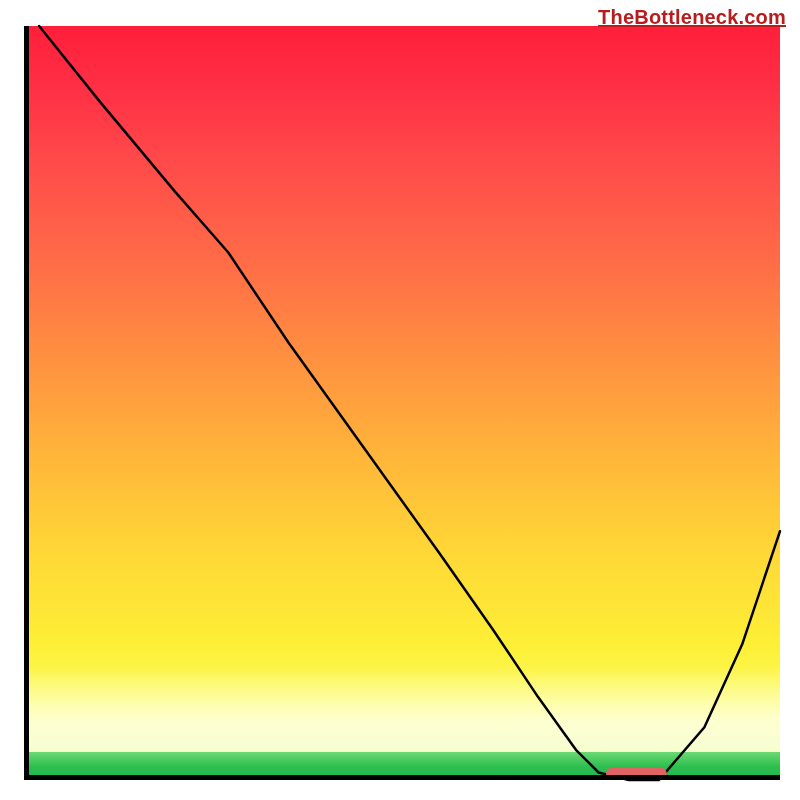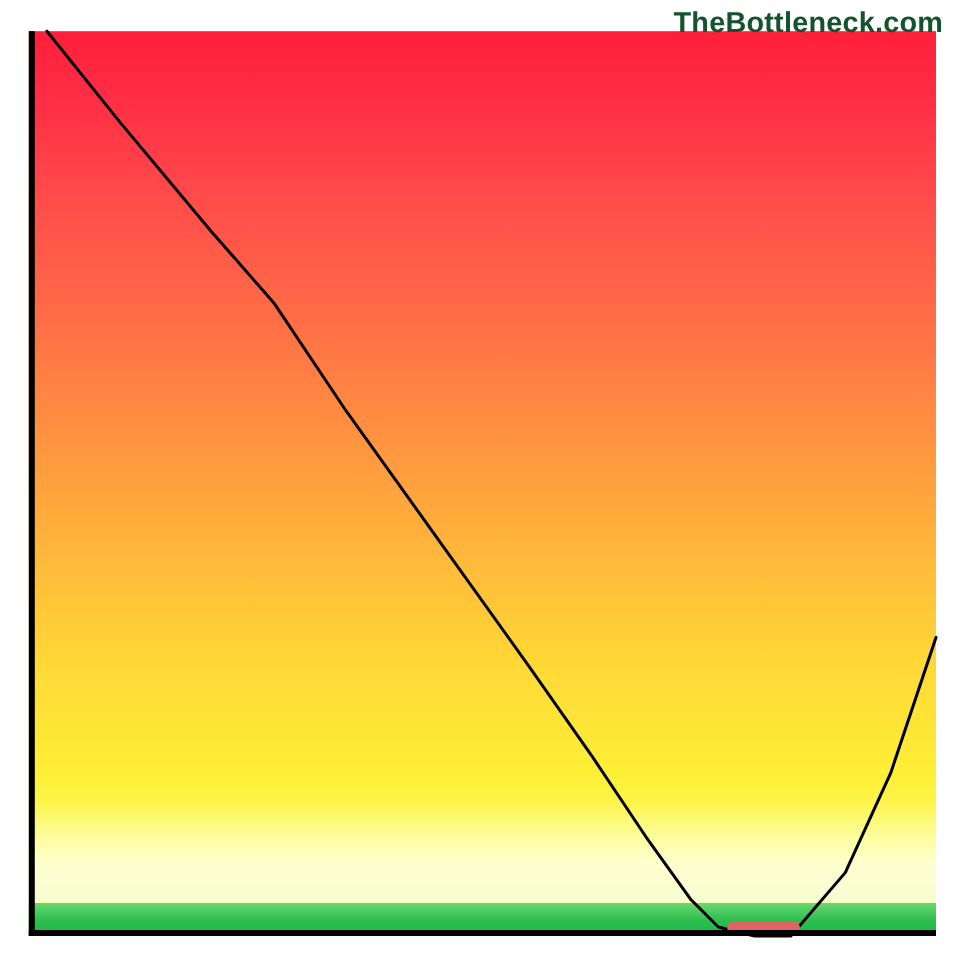--- a/index.html
+++ b/index.html
@@ -13,24 +13,25 @@
   }
   .wrap {
     position: relative;
     width: 800px;
     height: 800px;
   }
   .watermark {
     position: absolute;
     top: 6px;
     right: 14px;
-    color: #14532d;
-    font-size: 24px;
+    color: #b91c1c;
+    font-size: 20px;
     font-weight: 600;
     letter-spacing: 0.2px;
+    text-decoration: underline;
   }
   .plot-area {
     position: absolute;
     left: 24px;
     top: 26px;
     width: 756px;
     height: 754px;
     
     background:
       

